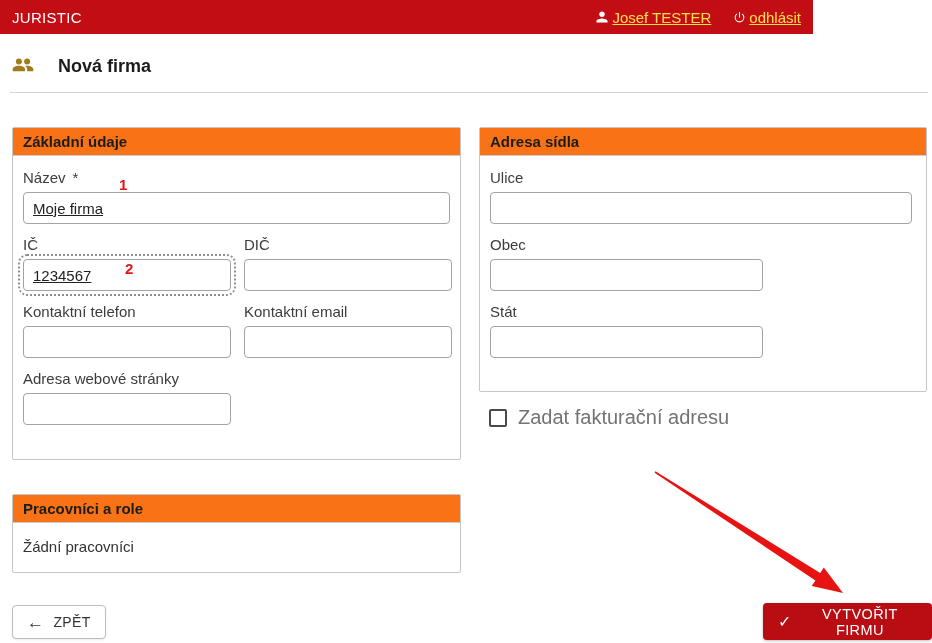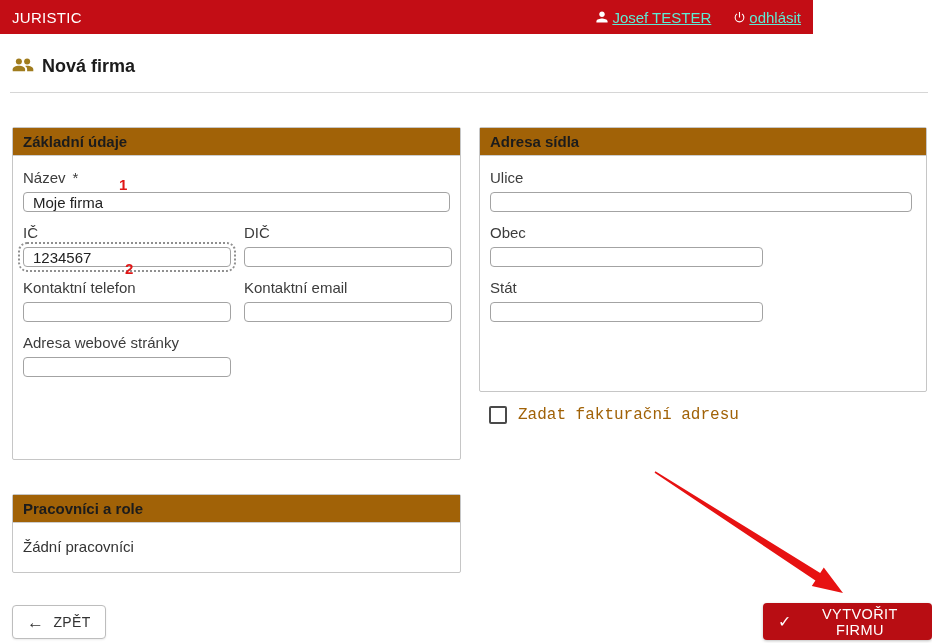--- a/index.html
+++ b/index.html
@@ -15,70 +15,71 @@
   
   .topbar {
     position: absolute; left: 0; top: 0; width: 813px; height: 34px;
     background: #c30d15;
     display: flex; align-items: center; justify-content: space-between;
     padding: 0 12px;
   }
   .brand { color: #ffffff; font-size: 15px; letter-spacing: 0.3px; }
   .topbar-right { display: flex; align-items: center; gap: 22px; }
   .topbar-link {
-    color: #5eead4; text-decoration: underline; font-size: 15px;
+    color: #fde047; text-decoration: underline; font-size: 15px;
     display: flex; align-items: center; gap: 3px; cursor: pointer;
   }
   .topbar-link svg { display: block; }
 
   
   .titlebar {
     position: absolute; left: 12px; top: 56px;
-    display: flex; align-items: center; gap: 8px;
+    display: flex; align-items: center; gap: 24px;
   }
   .title-text { font-size: 18px; font-weight: bold; color: #1c1c1c; }
   .divider {
     position: absolute; left: 10px; top: 92px; width: 918px; height: 0;
     border-top: 1px solid #d6d6d6;
   }
 
   
   .panel {
     position: absolute;
     border: 1px solid #c6c6c6;
     border-radius: 2px;
     background: #ffffff;
   }
   .panel-header {
-    background: #a16207;
+    background: #f97316;
     border-bottom: 1px solid #cccccc;
     height: 28px;
     display: flex; align-items: center;
     padding: 0 10px;
     font-weight: bold; font-size: 15px; color: #1c1c1c;
   }
   .panel-body { padding: 13px 10px 14px 10px; }
 
   #panel-basic   { left: 12px;  top: 127px; width: 449px; height: 333px; }
   #panel-address { left: 479px; top: 127px; width: 448px; height: 265px; }
   #panel-workers { left: 12px;  top: 494px; width: 449px; height: 79px;  }
 
   .field { margin-bottom: 12px; }
   .field label { display: block; font-size: 15px; color: #3c3c3c; margin-bottom: 6px; }
   .req-star { color: #3c3c3c; margin-left: 7px; }
   .txt {
-    height: 20px;
+    height: 32px;
     border: 1px solid #a3a3a3;
     border-radius: 4px;
     font-family: "Liberation Sans", sans-serif;
     font-size: 15px;
     color: #222;
     padding: 0 9px;
     width: 100%;
     background: #fff;
+    text-decoration: underline;
   }
   .row2 { display: flex; gap: 13px; }
   .row2 > .field { flex: 0 0 auto; }
   .w-half  { width: 208px; }
   .w-wide  { width: 273px; }
   .w-small { width: 126px; }
   .txt.focus-dotted { outline: 2px dotted #8f8f8f; outline-offset: 3px; }
 
   #panel-address .panel-body { padding-right: 14px; }
 
@@ -87,21 +88,21 @@
   
   .checkbox-row {
     position: absolute; left: 489px; top: 406px;
     display: flex; align-items: center; gap: 11px; cursor: pointer;
   }
   .checkbox-box {
     width: 18px; height: 18px;
     border: 2px solid #4a4a4a; border-radius: 2px;
     background: #fff;
   }
-  .checkbox-label { font-size: 16px; color: #a16207; font-family: Liberation Mono, monospace; }
+  .checkbox-label { font-size: 20px; color: #737373; }
 
   
   .btn-back {
     position: absolute; left: 12px; top: 605px;
     height: 34px; padding: 0 14px;
     background: #ffffff;
     border: 1px solid #bdbdbd; border-radius: 4px;
     font-family: "Liberation Sans", sans-serif;
     font-size: 14px; letter-spacing: 0.4px; color: #333;
     display: flex; align-items: center; gap: 9px; cursor: pointer;

